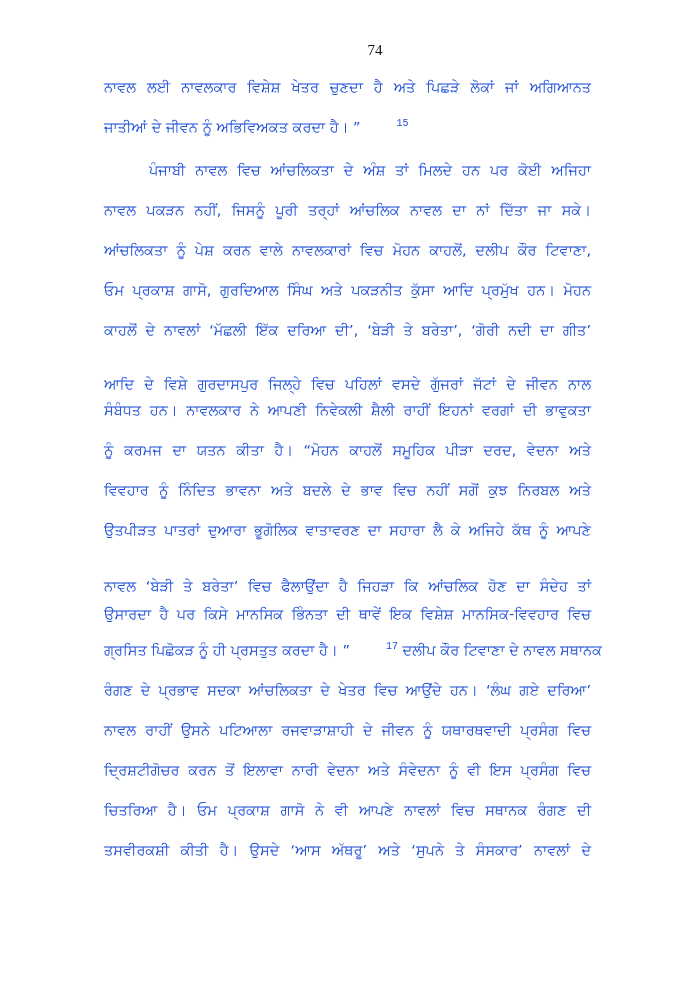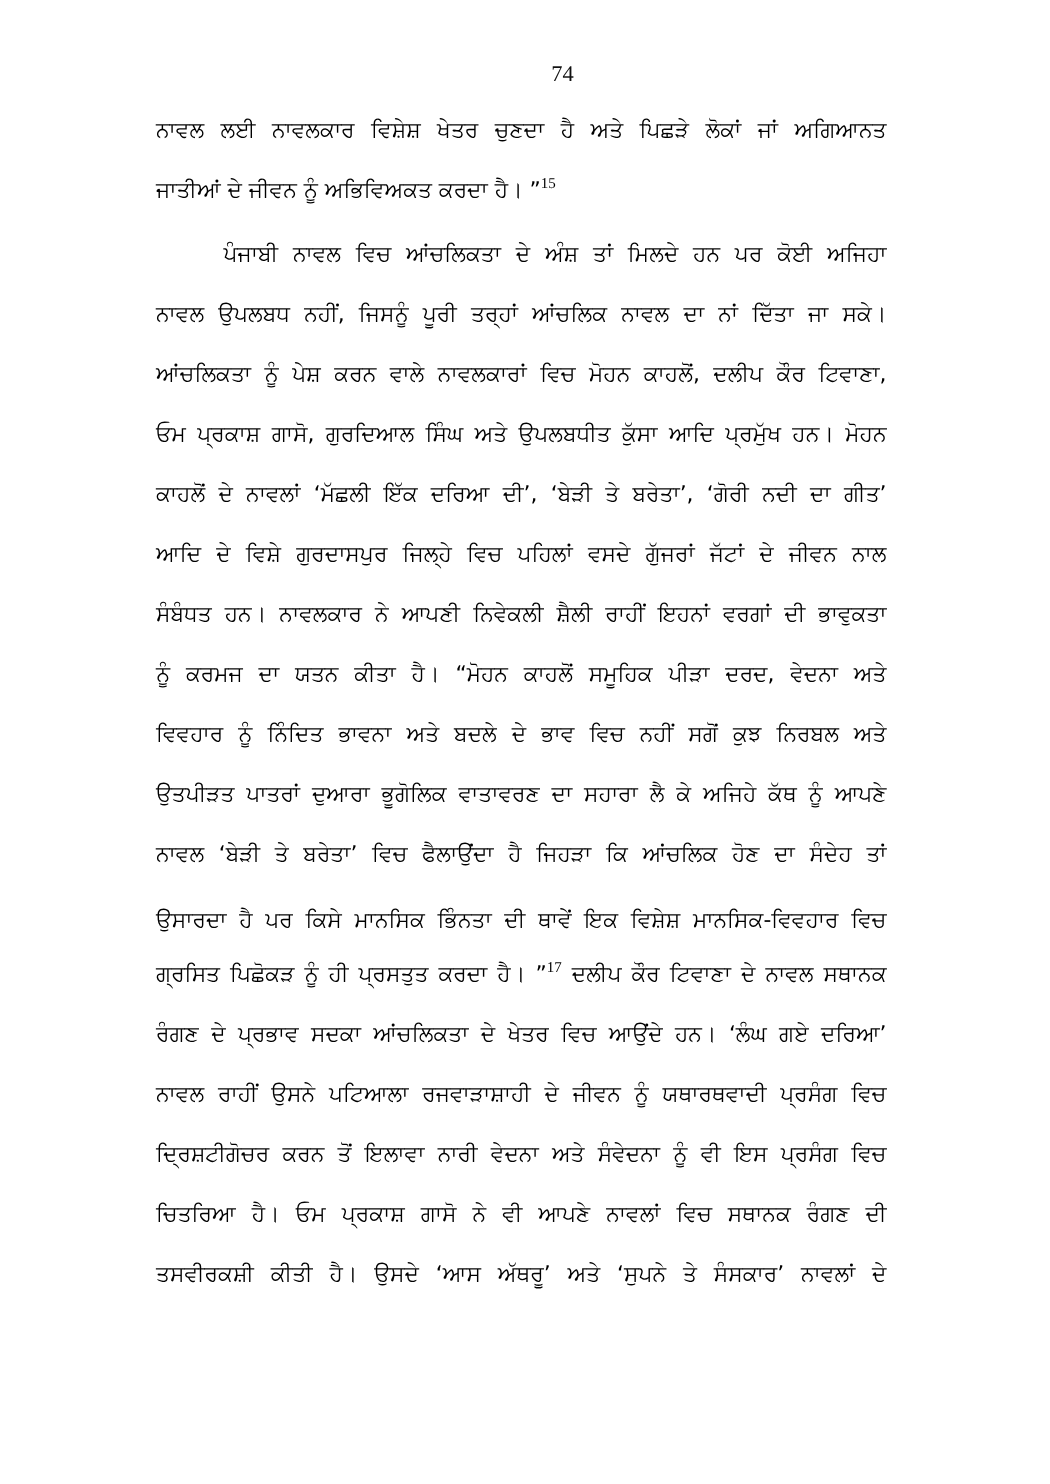--- a/index.html
+++ b/index.html
@@ -3,47 +3,47 @@
   <meta charset="utf-8">
   <style>
     html, body { margin: 0; padding: 0; background: #ffffff; }
     body { width: 700px; height: 989px; position: relative; overflow: hidden; }
     .page-number {
       position: absolute; top: 42px; left: 0; width: 700px; text-align: center;
       font-family: "Liberation Serif", serif; font-size: 15px; color: #111; padding-left: 25px;
     }
     .line {
       position: absolute; left: 104px; width: 487px; height: 24px;
-      font-family: "DejaVu Sans", sans-serif; font-size: 14.5px; color: #000000;
+      font-family: "DejaVu Sans", sans-serif; font-size: 14.5px; color: #1d4ed8;
       white-space: nowrap; text-align: justify; text-align-last: justify;
       line-height: 24px;
     }
     .line.last { text-align-last: left; }
     .line.indent { left: 149px; width: 442px; }
-    sup { font-family: Liberation Serif, serif; font-size: 10px; vertical-align: super; line-height: 0; }
+    sup { font-family: Liberation Mono, monospace; font-size: 10px; vertical-align: super; line-height: 0; margin-left: 36px; }
   </style>
 </head>
 <body>
 
 <div class="page-number">74</div>
 
 <div>
   <div class="line" style="top:75px"><span>ਨਾਵਲ ਲਈ ਨਾਵਲਕਾਰ ਵਿਸ਼ੇਸ਼ ਖੇਤਰ ਚੁਣਦਾ ਹੈ ਅਤੇ ਪਿਛੜੇ ਲੋਕਾਂ ਜਾਂ ਅਗਿਆਨਤ</span></div>
   <div class="line last" style="top:115px"><span>ਜਾਤੀਆਂ ਦੇ ਜੀਵਨ ਨੂੰ ਅਭਿਵਿਅਕਤ ਕਰਦਾ ਹੈ। ”</span><sup>15</sup></div>
   <div class="line indent" style="top:158px"><span>ਪੰਜਾਬੀ ਨਾਵਲ ਵਿਚ ਆਂਚਲਿਕਤਾ ਦੇ ਅੰਸ਼ ਤਾਂ ਮਿਲਦੇ ਹਨ ਪਰ ਕੋਈ ਅਜਿਹਾ</span></div>
-  <div class="line" style="top:198px"><span>ਨਾਵਲ ਉਪਲਬਧ ਨਹੀਂ, ਜਿਸਨੂੰ ਪੂਰੀ ਤਰ੍ਹਾਂ ਆਂਚਲਿਕ ਨਾਵਲ ਦਾ ਨਾਂ ਦਿੱਤਾ ਜਾ ਸਕੇ।</span></div>
+  <div class="line" style="top:198px"><span>ਨਾਵਲ ਪਕੜਨ ਨਹੀਂ, ਜਿਸਨੂੰ ਪੂਰੀ ਤਰ੍ਹਾਂ ਆਂਚਲਿਕ ਨਾਵਲ ਦਾ ਨਾਂ ਦਿੱਤਾ ਜਾ ਸਕੇ।</span></div>
   <div class="line" style="top:238px"><span>ਆਂਚਲਿਕਤਾ ਨੂੰ ਪੇਸ਼ ਕਰਨ ਵਾਲੇ ਨਾਵਲਕਾਰਾਂ ਵਿਚ ਮੋਹਨ ਕਾਹਲੋਂ, ਦਲੀਪ ਕੌਰ ਟਿਵਾਣਾ,</span></div>
-  <div class="line" style="top:278px"><span>ਓਮ ਪ੍ਰਕਾਸ਼ ਗਾਸੋ, ਗੁਰਦਿਆਲ ਸਿੰਘ ਅਤੇ ਉਪਲਬਧੀਤ ਕੁੱਸਾ ਆਦਿ ਪ੍ਰਮੁੱਖ ਹਨ। ਮੋਹਨ</span></div>
+  <div class="line" style="top:278px"><span>ਓਮ ਪ੍ਰਕਾਸ਼ ਗਾਸੋ, ਗੁਰਦਿਆਲ ਸਿੰਘ ਅਤੇ ਪਕੜਨੀਤ ਕੁੱਸਾ ਆਦਿ ਪ੍ਰਮੁੱਖ ਹਨ। ਮੋਹਨ</span></div>
   <div class="line" style="top:318px"><span>ਕਾਹਲੋਂ ਦੇ ਨਾਵਲਾਂ ‘ਮੱਛਲੀ ਇੱਕ ਦਰਿਆ ਦੀ’, ‘ਬੇੜੀ ਤੇ ਬਰੇਤਾ’, ‘ਗੋਰੀ ਨਦੀ ਦਾ ਗੀਤ’</span></div>
-  <div class="line" style="top:358px"><span>ਆਦਿ ਦੇ ਵਿਸ਼ੇ ਗੁਰਦਾਸਪੁਰ ਜਿਲ੍ਹੇ ਵਿਚ ਪਹਿਲਾਂ ਵਸਦੇ ਗੁੱਜਰਾਂ ਜੱਟਾਂ ਦੇ ਜੀਵਨ ਨਾਲ</span></div>
+  <div class="line" style="top:372px"><span>ਆਦਿ ਦੇ ਵਿਸ਼ੇ ਗੁਰਦਾਸਪੁਰ ਜਿਲ੍ਹੇ ਵਿਚ ਪਹਿਲਾਂ ਵਸਦੇ ਗੁੱਜਰਾਂ ਜੱਟਾਂ ਦੇ ਜੀਵਨ ਨਾਲ</span></div>
   <div class="line" style="top:398px"><span>ਸੰਬੰਧਤ ਹਨ। ਨਾਵਲਕਾਰ ਨੇ ਆਪਣੀ ਨਿਵੇਕਲੀ ਸ਼ੈਲੀ ਰਾਹੀਂ ਇਹਨਾਂ ਵਰਗਾਂ ਦੀ ਭਾਵੁਕਤਾ</span></div>
   <div class="line" style="top:438px"><span>ਨੂੰ ਕਰਮਜ ਦਾ ਯਤਨ ਕੀਤਾ ਹੈ। “ਮੋਹਨ ਕਾਹਲੋਂ ਸਮੂਹਿਕ ਪੀੜਾ ਦਰਦ, ਵੇਦਨਾ ਅਤੇ</span></div>
   <div class="line" style="top:478px"><span>ਵਿਵਹਾਰ ਨੂੰ ਨਿੰਦਿਤ ਭਾਵਨਾ ਅਤੇ ਬਦਲੇ ਦੇ ਭਾਵ ਵਿਚ ਨਹੀਂ ਸਗੋਂ ਕੁਝ ਨਿਰਬਲ ਅਤੇ</span></div>
   <div class="line" style="top:518px"><span>ਉਤਪੀੜਤ ਪਾਤਰਾਂ ਦੁਆਰਾ ਭੂਗੋਲਿਕ ਵਾਤਾਵਰਣ ਦਾ ਸਹਾਰਾ ਲੈ ਕੇ ਅਜਿਹੇ ਕੱਥ ਨੂੰ ਆਪਣੇ</span></div>
-  <div class="line" style="top:558px"><span>ਨਾਵਲ ‘ਬੇੜੀ ਤੇ ਬਰੇਤਾ’ ਵਿਚ ਫੈਲਾਉਂਦਾ ਹੈ ਜਿਹੜਾ ਕਿ ਆਂਚਲਿਕ ਹੋਣ ਦਾ ਸੰਦੇਹ ਤਾਂ</span></div>
+  <div class="line" style="top:574px"><span>ਨਾਵਲ ‘ਬੇੜੀ ਤੇ ਬਰੇਤਾ’ ਵਿਚ ਫੈਲਾਉਂਦਾ ਹੈ ਜਿਹੜਾ ਕਿ ਆਂਚਲਿਕ ਹੋਣ ਦਾ ਸੰਦੇਹ ਤਾਂ</span></div>
   <div class="line" style="top:602px"><span>ਉਸਾਰਦਾ ਹੈ ਪਰ ਕਿਸੇ ਮਾਨਸਿਕ ਭਿੰਨਤਾ ਦੀ ਥਾਵੇਂ ਇਕ ਵਿਸ਼ੇਸ਼ ਮਾਨਸਿਕ-ਵਿਵਹਾਰ ਵਿਚ</span></div>
   <div class="line" style="top:638px"><span>ਗ੍ਰਸਿਤ ਪਿਛੋਕੜ ਨੂੰ ਹੀ ਪ੍ਰਸਤੁਤ ਕਰਦਾ ਹੈ। ”</span><sup>17</sup><span> ਦਲੀਪ ਕੌਰ ਟਿਵਾਣਾ ਦੇ ਨਾਵਲ ਸਥਾਨਕ</span></div>
   <div class="line" style="top:678px"><span>ਰੰਗਣ ਦੇ ਪ੍ਰਭਾਵ ਸਦਕਾ ਆਂਚਲਿਕਤਾ ਦੇ ਖੇਤਰ ਵਿਚ ਆਉਂਦੇ ਹਨ। ‘ਲੰਘ ਗਏ ਦਰਿਆ’</span></div>
   <div class="line" style="top:718px"><span>ਨਾਵਲ ਰਾਹੀਂ ਉਸਨੇ ਪਟਿਆਲਾ ਰਜਵਾੜਾਸ਼ਾਹੀ ਦੇ ਜੀਵਨ ਨੂੰ ਯਥਾਰਥਵਾਦੀ ਪ੍ਰਸੰਗ ਵਿਚ</span></div>
   <div class="line" style="top:758px"><span>ਦ੍ਰਿਸ਼ਟੀਗੋਚਰ ਕਰਨ ਤੋਂ ਇਲਾਵਾ ਨਾਰੀ ਵੇਦਨਾ ਅਤੇ ਸੰਵੇਦਨਾ ਨੂੰ ਵੀ ਇਸ ਪ੍ਰਸੰਗ ਵਿਚ</span></div>
   <div class="line" style="top:798px"><span>ਚਿਤਰਿਆ ਹੈ। ਓਮ ਪ੍ਰਕਾਸ਼ ਗਾਸੋ ਨੇ ਵੀ ਆਪਣੇ ਨਾਵਲਾਂ ਵਿਚ ਸਥਾਨਕ ਰੰਗਣ ਦੀ</span></div>
   <div class="line" style="top:838px"><span>ਤਸਵੀਰਕਸ਼ੀ ਕੀਤੀ ਹੈ। ਉਸਦੇ ‘ਆਸ ਅੱਥਰੂ’ ਅਤੇ ‘ਸੁਪਨੇ ਤੇ ਸੰਸਕਾਰ’ ਨਾਵਲਾਂ ਦੇ</span></div>
 </div>
 
 </body></html>

